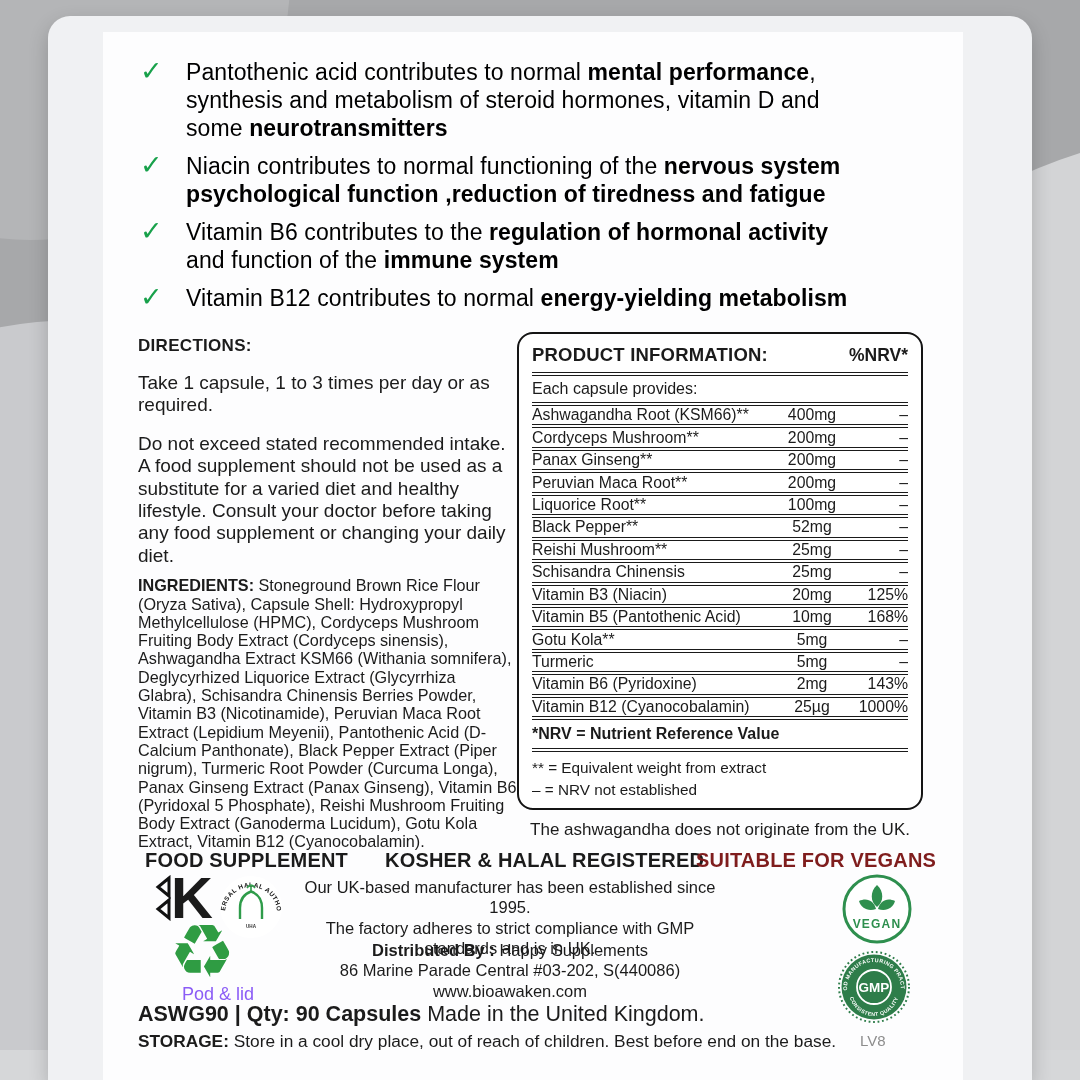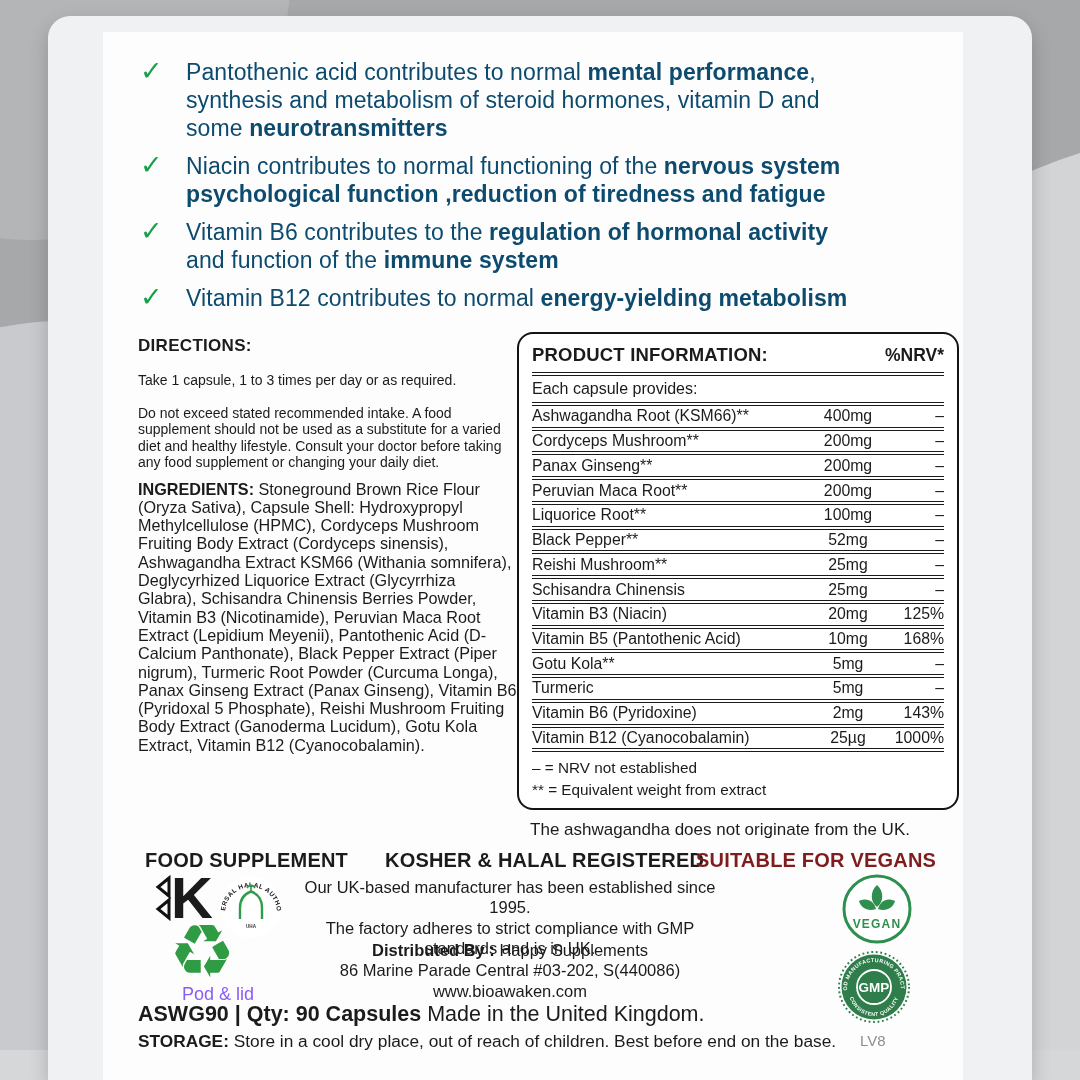--- a/index.html
+++ b/index.html
@@ -18,32 +18,32 @@
   
   .pouch{position:absolute;left:48px;top:16px;width:984px;height:1064px;background:#f0f1f3;
          border-radius:22px 22px 0 0;box-shadow:0 8px 20px rgba(0,0,0,.20);}
   .label{position:absolute;left:103px;top:32px;width:860px;height:1048px;background:#fdfdfe;}
 
   
   #benefit-list{left:35px;top:26px;width:805px;}
   .bullet-item{position:relative;padding-left:48px;margin-bottom:10px;}
   .bullet-check{position:absolute;left:2px;top:-3px;font-family:"DejaVu Sans",sans-serif;
                 font-size:27px;font-weight:bold;color:#18a14b;}
-  .bullet-text{font-size:23px;line-height:1.22;color:#0c4a6e;letter-spacing:.1px;}
+  .bullet-text{font-size:23px;line-height:1.22;color:#000000;letter-spacing:.1px;}
   .bullet-text .b{font-weight:800;}
 
   
   #left-col{left:35px;top:304px;width:380px;}
   .dir-h{font-size:17px;font-weight:bold;letter-spacing:.3px;margin:0 0 10px 0;}
-  .dir-p{font-size:14px;line-height:1.18;margin:16px 0 9px 0;}
+  .dir-p{font-size:19px;line-height:1.18;margin:16px 0 9px 0;}
   .ing-p{font-size:16.2px;line-height:1.13;margin:0;}
   .ing-p .ing-h{font-weight:bold;}
 
   
-  #pi-box{left:414px;top:300px;width:442px;height:478px;border:2.5px solid #141414;
+  #pi-box{left:414px;top:300px;width:406px;height:478px;border:2.5px solid #141414;
           border-radius:16px;padding:6px 13px 8px 13px;box-sizing:border-box;
           display:flex;flex-direction:column;background:#fff;}
   .pi-sep{border-bottom:4px double #1a1a1a;}
   #pi-head{display:flex;justify-content:space-between;align-items:center;padding:4px 0 6px 0;}
   #pi-title{font-size:18.5px;font-weight:bold;letter-spacing:.2px;}
   #pi-nrvh{font-size:17.5px;font-weight:bold;}
   #pi-sub{font-size:16px;padding:4px 0;}
   .pi-row{display:grid;grid-template-columns:1fr 76px 58px;align-items:center;flex:1;min-height:0;
           font-size:15.8px;}
   .pi-name{white-space:nowrap;}
@@ -183,23 +183,24 @@
       <div class="pi-row pi-sep">
         <span class="pi-name">Vitamin B6 (Pyridoxine)</span>
         <span class="pi-amt">2mg</span>
         <span class="pi-nrv">143%</span>
       </div>
       <div class="pi-row pi-sep">
         <span class="pi-name">Vitamin B12 (Cyanocobalamin)</span>
         <span class="pi-amt">25µg</span>
         <span class="pi-nrv">1000%</span>
       </div>
+    <div id="pi-note" class="pi-sep">*NRV = Nutrient Reference Value</div>
     <div id="pi-foot">
+        <div>** = Equivalent weight from extract</div>
         <div>– = NRV not established</div>
-        <div>** = Equivalent weight from extract</div>
       </div>
   </div>
   <div class="abs" id="pi-disclaimer">The ashwagandha does not originate from the UK.</div>
 
   <div class="abs bh" id="fs-head">FOOD SUPPLEMENT</div>
   <div class="abs bh" id="kh-head">KOSHER &amp; HALAL REGISTERED</div>
   <div class="abs bh" id="vg-head">SUITABLE FOR VEGANS</div>
 
   <div class="abs" id="k-logo">
     <svg width="16" height="46" viewBox="0 0 16 46">

